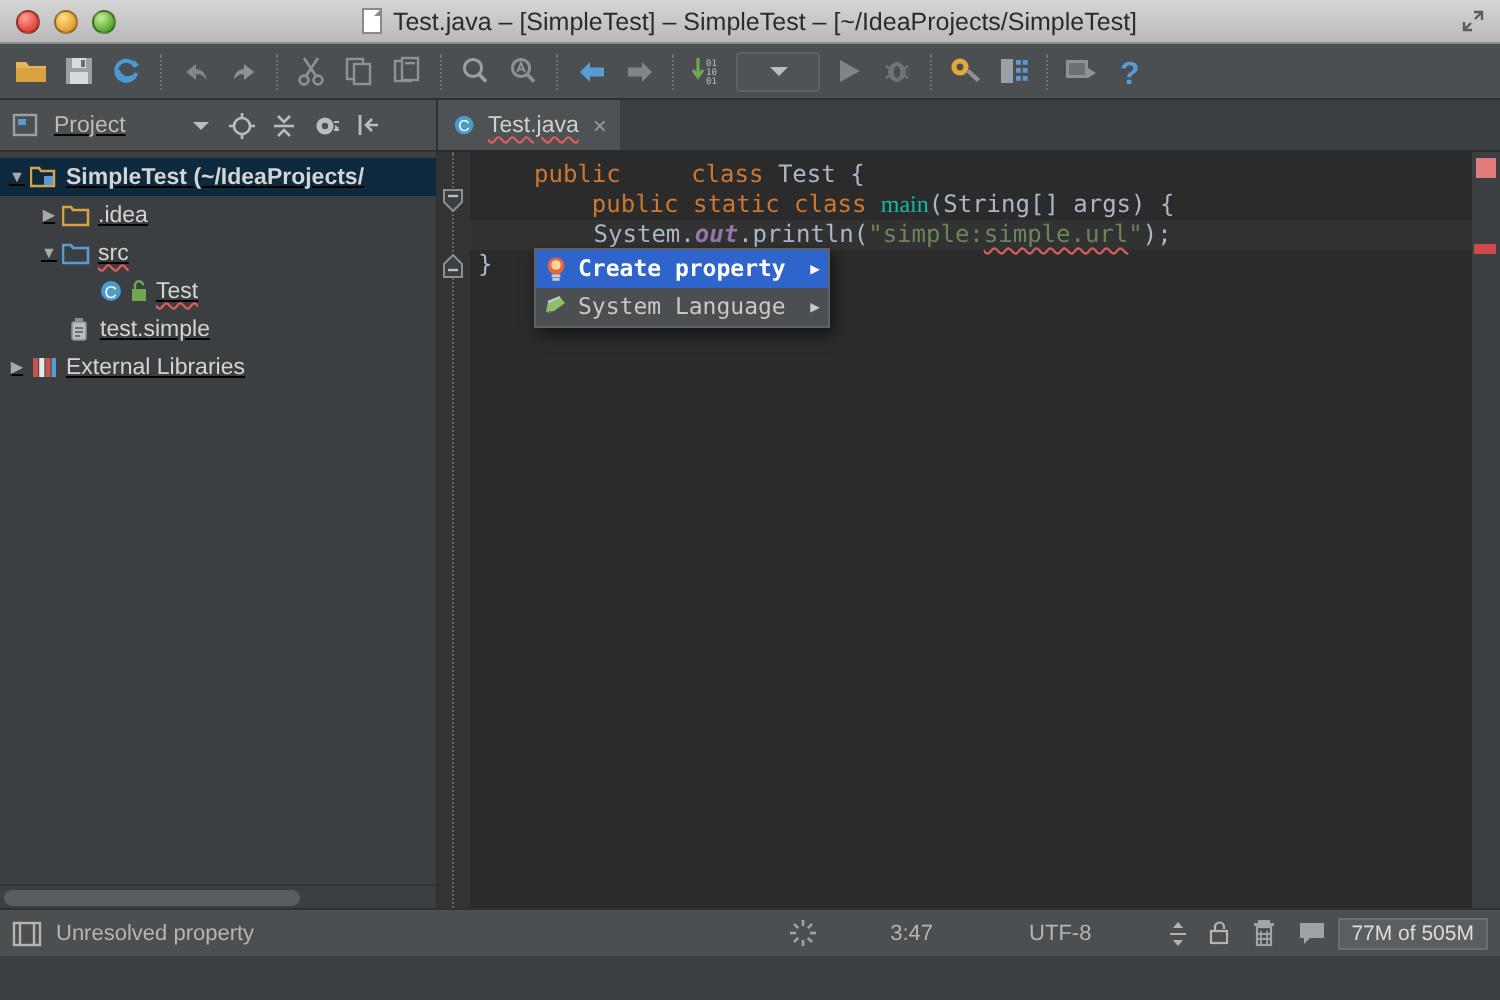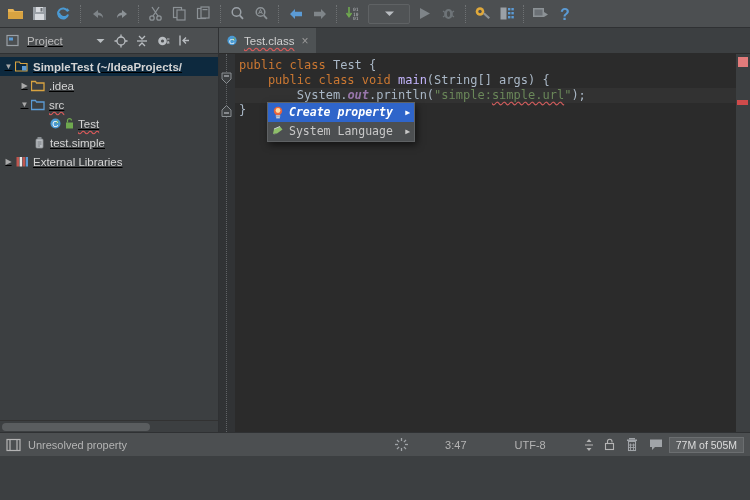--- a/index.html
+++ b/index.html
@@ -114,44 +114,44 @@
   .fold {
     position: absolute; left: 2px; width: 11px; height: 11px;
   }
   .code {
     flex: 1; position: relative; background: #2b2b2b;
     font-family: "DejaVu Sans Mono", monospace; font-size: 12px; line-height: 15px;
     padding-top: 4px; overflow: hidden;
   }
   .cline { height: 15px; white-space: pre; padding-left: 4px; }
   .cline.hl { background: #323232; }
-  .kw { color: #cc7832; }
+  .kw { color: #cc7832; margin-left: 28px; }
   .cls { color: #a9b7c6; }
   .plain { color: #a9b7c6; }
-  .mth { color: #c4b5fd; }
+  .mth { color: #14b8a6; font-family: Liberation Serif, serif; }
   .fld { color: #9876aa; font-style: italic; font-weight: bold; }
   .str { color: #6a8759; }
   .err-wave { text-decoration: underline wavy #d05c5c; text-underline-offset: 2px; }
 
   
   .markerbar { width: 14px; background: #3c3f41; position: relative; flex: 0 0 14px; }
   .mk-top { position: absolute; left: 2px; top: 3px; width: 10px; height: 10px; background: #e27b7b; }
   .mk-err { position: absolute; left: 1px; top: 46px; width: 11px; height: 5px; background: #cf4b4b; }
 
   
   .popup {
     position: absolute; left: 262px; top: 127px; width: 148px;
     background: #4c4f51; border: 1px solid #5f6264;
     box-shadow: 2px 3px 7px rgba(0,0,0,.55); z-index: 50;
   }
   .popup-item {
     height: 19px; display: flex; align-items: center; padding: 0 4px; gap: 5px;
     font-size: 11.5px; color: #c8c8c8; white-space: nowrap;
   }
-  .popup-item.sel { background: #2f65ca; color: #ffffff; font-weight: bold; font-style: italic; }
+  .popup-item.sel { background: #2f65ca; color: #ffffff; font-weight: bold; }
   .popup-arrow { margin-left: auto; font-size: 8px; }
 
   
   .statusbar {
     height: 24px; background: #4c4f51; border-top: 1px solid #2f3133;
     display: flex; align-items: center; font-size: 11px; color: #b4b4b4; padding: 0 6px;
   }
   .sb-left { display: flex; align-items: center; gap: 7px; justify-content: flex-end; }
   .sb-spacer { flex: 1; }
   .sb-item { display: flex; align-items: center; }
@@ -159,20 +159,36 @@
     background: #5b5e60; border: 1px solid #6b6e70; padding: 1px 6px;
     font-size: 10.5px; color: #dcdcdc; margin-left: 6px;
   }
   svg { display: block; }
 </style>
 </head>
 <body>
 
 <div id="app">
 
+  <div class="titlebar">
+    <div class="traffic">
+      <div class="light l-red"></div>
+      <div class="light l-yellow"></div>
+      <div class="light l-green"></div>
+    </div>
+    <div class="title-text">
+      <span class="title-doc-icon"></span><span>Test.java – [SimpleTest] – SimpleTest – [~/IdeaProjects/SimpleTest]</span>
+    </div>
+    <div class="expand-btn">
+      <svg width="13" height="13" viewBox="0 0 13 13">
+        <path d="M7 2 L11 2 L11 6 M11 2 L7.5 5.5" stroke="#5c5c5c" stroke-width="1.2" fill="none"></path>
+        <path d="M6 11 L2 11 L2 7 M2 11 L5.5 7.5" stroke="#5c5c5c" stroke-width="1.2" fill="none"></path>
+      </svg>
+    </div>
+  </div>
 
   <div class="toolbar">
     <div class="tb-btn">
       <svg width="17" height="15" viewBox="0 0 17 15">
           <path d="M1 3 L6 3 L7.5 5 L16 5 L16 13 L1 13 Z" fill="#d8a341"></path>
           <path d="M1 3 L6 3 L7.5 5 L16 5 L16 6 L1 6 Z" fill="#e8b455"></path>
         </svg>
     </div>
     <div class="tb-btn">
       <svg width="15" height="15" viewBox="0 0 15 15">
@@ -437,21 +453,21 @@
     <div class="editor-area">
       <div class="tabbar">
         <div class="tab">
           <span>
             <svg width="13" height="13" viewBox="0 0 14 13">
                 <circle cx="6.5" cy="6.5" r="5" fill="#4a9ad4"></circle>
                 <path d="M9 3 L9.5 6 L6.5 6.5 Z" fill="#6fa84f"></path>
                 <text x="3.3" y="10" font-size="8.5" fill="#ffffff" font-family="sans-serif">C</text>
               </svg>
           </span>
-          <span class="red-squiggle">Test.class</span>
+          <span class="red-squiggle">Test.java</span>
           <span class="tab-close">×</span>
         </div>
       </div>
 
       <div class="editor-body">
         <div class="gutter">
           <div class="gutter-line"></div>
           <div class="fold" style="top:18px;">
             <svg width="11" height="13" viewBox="0 0 11 13">
                 <path d="M1 1 L10 1 L10 7 L5.5 11.5 L1 7 Z" fill="#3c3f41" stroke="#8a8f93" stroke-width="1"></path>
@@ -461,21 +477,21 @@
           <div class="fold" style="top:51px;">
             <svg width="11" height="13" viewBox="0 0 11 13">
                 <path d="M5.5 0.5 L10 5 L10 11.5 L1 11.5 L1 5 Z" fill="#3c3f41" stroke="#8a8f93" stroke-width="1"></path>
                 <path d="M3 8 L8 8" stroke="#b9bdc1" stroke-width="1.2"></path>
               </svg>
           </div>
         </div>
 
         <div class="code">
           <div class="cline"><span class="kw">public </span><span class="kw">class </span><span class="cls">Test</span><span class="plain"> {</span></div>
-          <div class="cline"><span class="kw">    public class void </span><span class="mth">main</span><span class="plain">(String[] args) {</span></div>
+          <div class="cline"><span class="kw">    public static class </span><span class="mth">main</span><span class="plain">(String[] args) {</span></div>
           <div class="cline hl"><span class="plain">        System.</span><span class="fld">out</span><span class="plain">.println(</span><span class="str">"simple:</span><span class="str err-wave">simple.url</span><span class="str">"</span><span class="plain">);</span></div>
           <div class="cline"><span class="plain">}</span></div>
 
           <div class="popup" style="left:32px; top:48px;">
             <div class="popup-item sel">
               <span>
                 <svg width="12" height="14" viewBox="0 0 12 14">
                     <circle cx="6" cy="5" r="4.2" fill="#e8643c"></circle>
                     <circle cx="6" cy="4.5" r="2.4" fill="#ffd9a0"></circle>
                     <rect x="3.8" y="9.2" width="4.4" height="1.5" fill="#c8ccd0"></rect>

